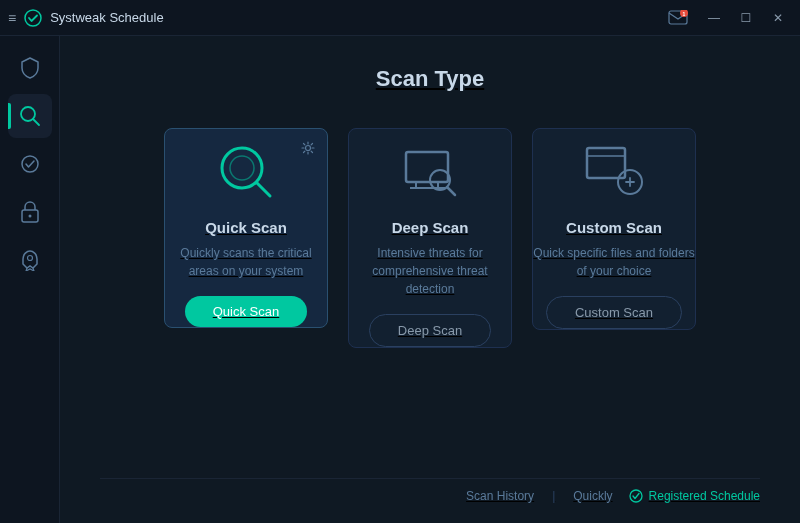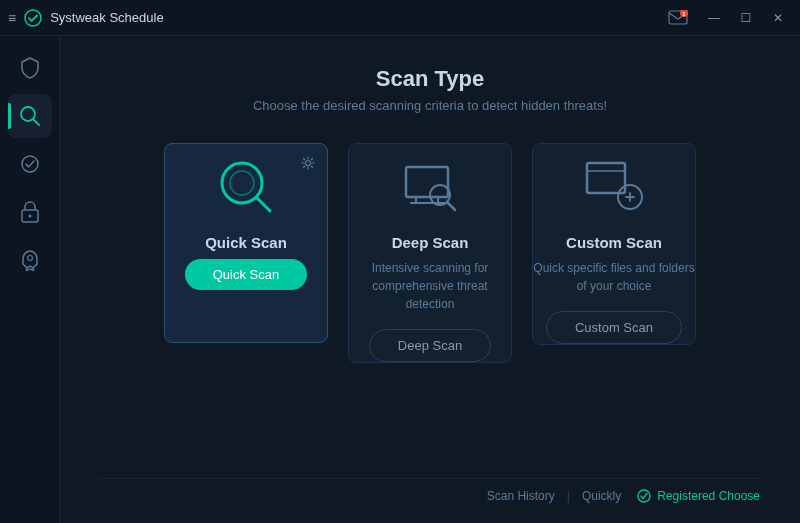--- a/index.html
+++ b/index.html
@@ -65,20 +65,21 @@
       cursor: pointer;
       font-size: 12px;
       border-radius: 3px;
     }
 
     
     .main-layout {
       display: flex;
       flex: 1;
       overflow: hidden;
+      text-decoration: underline;
     }
 
     
     .sidebar {
       width: 60px;
       background: #0d1520;
       display: flex;
       flex-direction: column;
       align-items: center;
       padding-top: 10px;
@@ -224,21 +225,21 @@
       justify-content: flex-end;
       align-items: center;
       gap: 16px;
       padding-top: 10px;
       border-top: 1px solid #1a2535;
       margin-top: 10px;
     }
     .footer-links {
       display: flex;
       align-items: flex-end;
-      gap: 12px;
+      gap: 18px;
     }
     .footer-link {
       color: #5a7a9a;
       font-size: 12px;
       cursor: pointer;
     }
     .footer-divider {
       color: #2a4060;
       font-size: 12px;
     }
@@ -331,56 +332,56 @@
         <circle cx="10" cy="9" r="2.5" fill="none" stroke="#5a7a9a" stroke-width="1.2"></circle>
         <path d="M7 19 L6 22 L10 20 L14 22 L13 19" fill="none" stroke="#5a7a9a" stroke-width="1.2"></path>
       </svg>
     </div>
   </div>
 
   <div class="content-area">
 
     <div class="page-header">
       <div class="page-title">Scan Type</div>
-      <div class="page-subtitle">Choose the desired scanning criteria to detect hidden threats!</div>
     </div>
 
     <div class="scan-cards">
 
       <div class="scan-card active">
         <div class="card-settings">
           <svg width="14" height="14" viewBox="0 0 14 14">
             <circle cx="7" cy="7" r="2.5" fill="none" stroke="#5a7a9a" stroke-width="1.2"></circle>
             <path d="M7 1 L7 3 M7 11 L7 13 M1 7 L3 7 M11 7 L13 7 M2.5 2.5 L3.9 3.9 M10.1 10.1 L11.5 11.5 M11.5 2.5 L10.1 3.9 M3.9 10.1 L2.5 11.5" stroke="#5a7a9a" stroke-width="1.2" stroke-linecap="round"></path>
           </svg>
         </div>
         <div class="card-icon">
           <svg width="65" height="65" viewBox="0 0 65 65">
             <circle cx="28" cy="28" r="20" fill="none" stroke="#00c8a0" stroke-width="3"></circle>
             <circle cx="28" cy="28" r="12" fill="none" stroke="#00c8a0" stroke-width="1.5" opacity="0.5"></circle>
             <line x1="43" y1="43" x2="56" y2="56" stroke="#00c8a0" stroke-width="3" stroke-linecap="round"></line>
           </svg>
         </div>
         <div class="card-title">Quick Scan</div>
+        <div class="card-desc">Quickly scans the critical areas on your system</div>
         <button class="card-btn primary">Quick Scan</button>
       </div>
 
       <div class="scan-card">
         <div class="card-icon">
           <svg width="65" height="65" viewBox="0 0 65 65">
             <rect x="8" y="12" width="42" height="30" rx="2" fill="none" stroke="#5a7a9a" stroke-width="2.5"></rect>
             <line x1="18" y1="42" x2="18" y2="48" stroke="#5a7a9a" stroke-width="2"></line>
             <line x1="40" y1="42" x2="40" y2="48" stroke="#5a7a9a" stroke-width="2"></line>
             <line x1="12" y1="48" x2="47" y2="48" stroke="#5a7a9a" stroke-width="2"></line>
             <circle cx="42" cy="40" r="10" fill="none" stroke="#5a7a9a" stroke-width="2"></circle>
             <line x1="49" y1="47" x2="57" y2="55" stroke="#5a7a9a" stroke-width="2.5" stroke-linecap="round"></line>
           </svg>
         </div>
         <div class="card-title">Deep Scan</div>
-        <div class="card-desc">Intensive scanning for comprehensive threat detection</div>
+        <div class="card-desc">Intensive threats for comprehensive threat detection</div>
         <button class="card-btn secondary">Deep Scan</button>
       </div>
 
       <div class="scan-card">
         <div class="card-icon">
           <svg width="65" height="65" viewBox="0 0 65 65">
             <rect x="5" y="8" width="38" height="30" rx="2" fill="none" stroke="#5a7a9a" stroke-width="2.5"></rect>
             <line x1="5" y1="16" x2="43" y2="16" stroke="#5a7a9a" stroke-width="1.5"></line>
             <circle cx="48" cy="42" r="12" fill="none" stroke="#5a7a9a" stroke-width="2"></circle>
             <line x1="44" y1="42" x2="52" y2="42" stroke="#5a7a9a" stroke-width="1.8" stroke-linecap="round"></line>
@@ -398,18 +399,18 @@
       <div class="footer-links">
         <span class="footer-link">Scan History</span>
         <span class="footer-divider">|</span>
         <span class="footer-link">Quickly</span>
       </div>
       <div class="footer-status">
         <svg width="14" height="14" viewBox="0 0 14 14">
           <circle cx="7" cy="7" r="6" fill="none" stroke="#00c8a0" stroke-width="1.3"></circle>
           <path d="M4 7 L6 9.5 L10 4.5" stroke="#00c8a0" stroke-width="1.3" fill="none" stroke-linecap="round" stroke-linejoin="round"></path>
         </svg>
-        <span>Registered Choose</span>
+        <span>Registered Schedule</span>
       </div>
     </div>
 
   </div>
 </div>
 
 </body></html>

